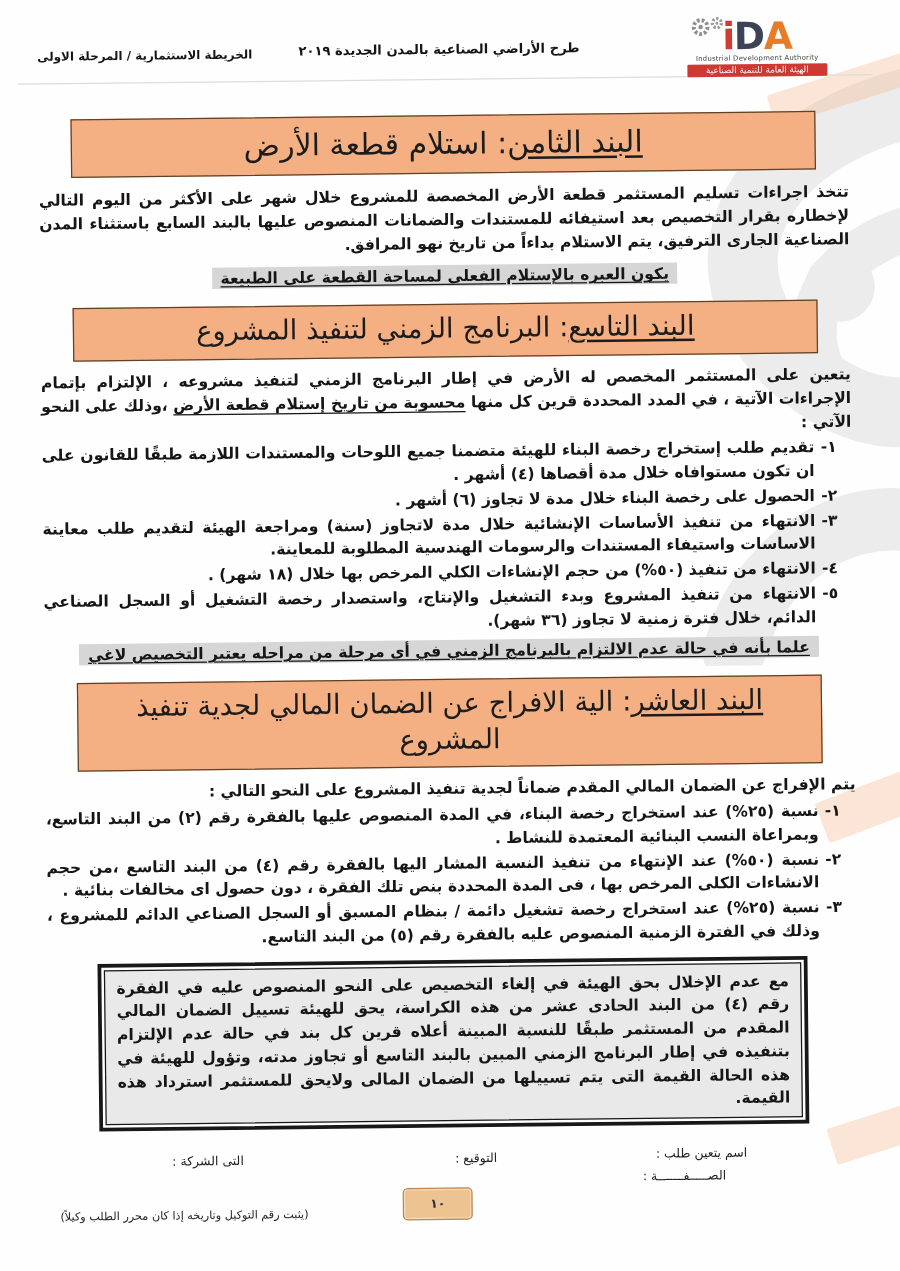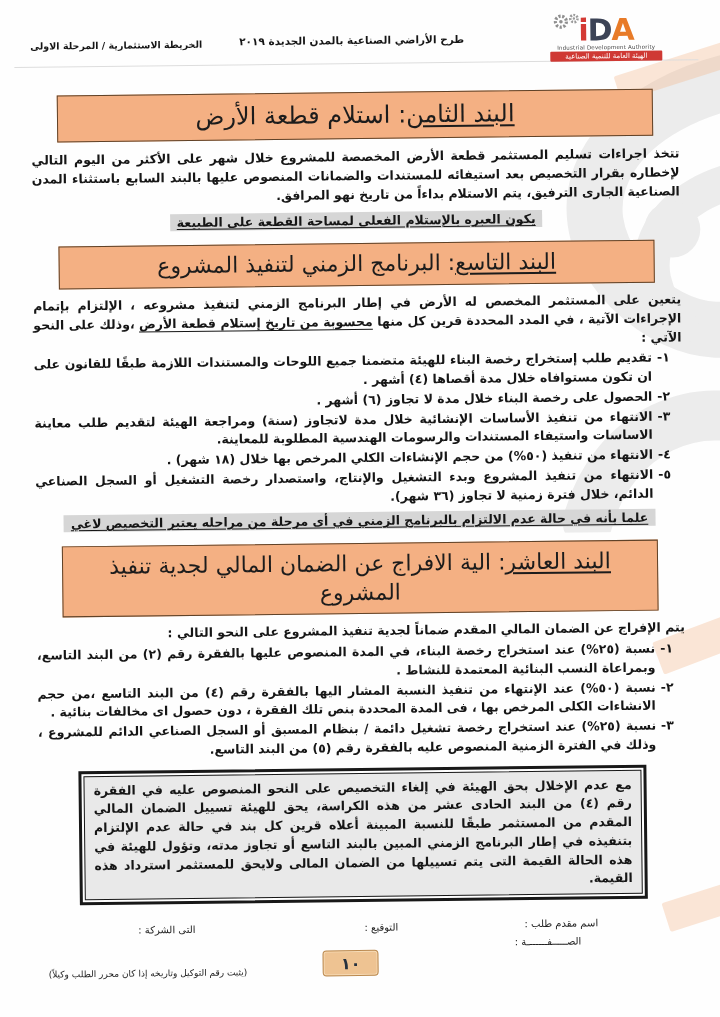--- a/index.html
+++ b/index.html
@@ -56,21 +56,21 @@
   .footer{position:relative;height:84px;margin-top:16px;font-weight:400;}
   .f-label{position:absolute;font-size:10px;color:#222;}
   .f-applicant{right:92px;top:2px;}
   .f-capacity{right:109px;top:20px;}
   .f-signature{right:292px;top:4px;text-align:center;}
   .f-stamp{left:100px;top:4px;}
   .page-badge{
     position:absolute;left:284px;top:32px;width:54px;height:24px;
     background:#eec392;border:1px solid #bb8a50;border-radius:4px;
     display:flex;align-items:center;justify-content:center;
-    font-size:16px;font-weight:700;color:#25313f;
+    font-size:10px;font-weight:700;color:#25313f;
     box-shadow:inset 0 0 0 1px #f6dcb8;
   }
   .f-note{position:absolute;left:10px;top:48px;font-size:9px;color:#222;}
 </style>
 </head>
 <body>
 
 <div class="page">
   <div class="sheet">
 
@@ -158,21 +158,21 @@
           <span class="num">٣-</span>
           <span class="itext">نسبة (٢٥%) عند استخراج رخصة تشغيل دائمة / بنظام المسبق أو السجل الصناعي الدائم للمشروع ، وذلك في الفترة الزمنية المنصوص عليه بالفقرة رقم (٥) من البند التاسع.</span>
         </div>
       </div>
 
       <div class="warnbox">
         <div class="warnbox-inner">مع عدم الإخلال بحق الهيئة في إلغاء التخصيص على النحو المنصوص عليه في الفقرة رقم (٤) من البند الحادى عشر من هذه الكراسة، يحق للهيئة تسييل الضمان المالي المقدم من المستثمر طبقًا للنسبة المبينة أعلاه قرين كل بند في حالة عدم الإلتزام بتنفيذه في إطار البرنامج الزمني المبين بالبند التاسع أو تجاوز مدته، وتؤول للهيئة في هذه الحالة القيمة التى يتم تسييلها من الضمان المالى ولايحق للمستثمر استرداد هذه القيمة.</div>
       </div>
 
       <div class="footer">
-        <div class="f-label f-applicant">اسم مقدم طلب :</div>
+        <div class="f-label f-applicant">اسم يتعين طلب :</div>
         <div class="f-label f-capacity">الصـــــفـــــــة      :</div>
         <div class="f-label f-signature">التوقيع :</div>
         <div class="f-label f-stamp">التى الشركة :</div>
         <div class="page-badge">١٠</div>
         <div class="f-note">(يثبت رقم التوكيل وتاريخه إذا كان محرر الطلب وكيلاً)</div>
       </div>
 
     </div>
   </div>
 </div>

